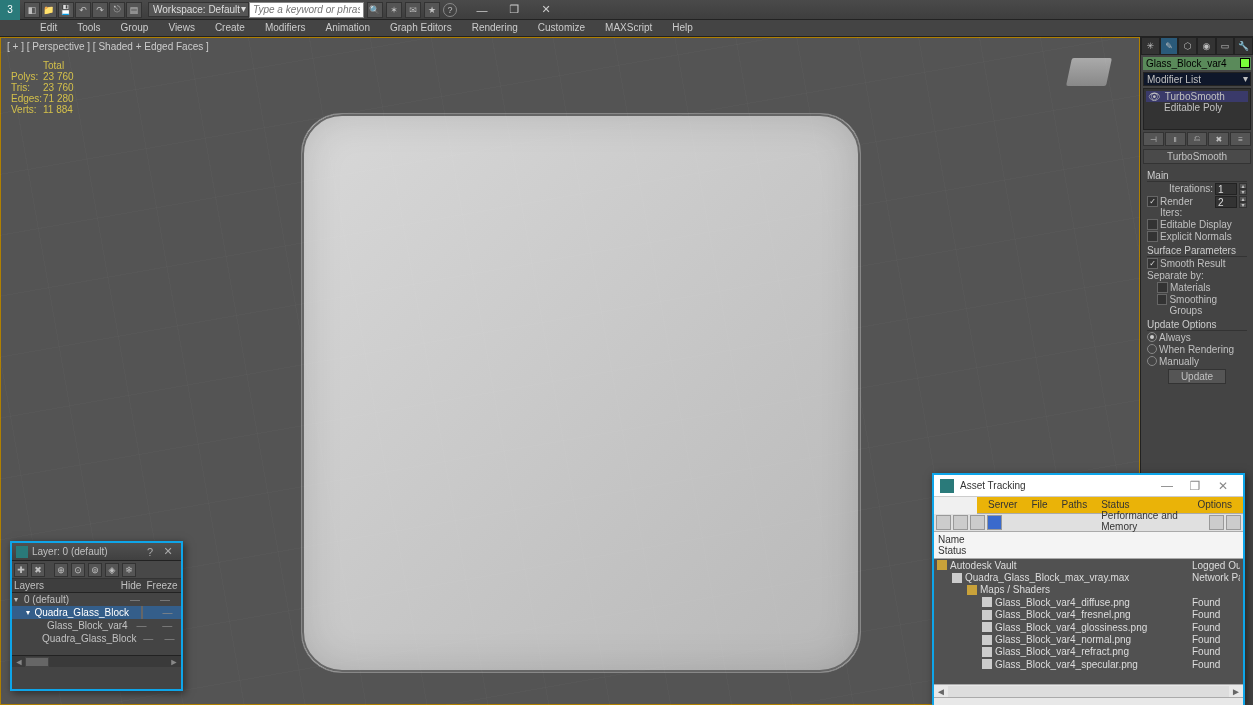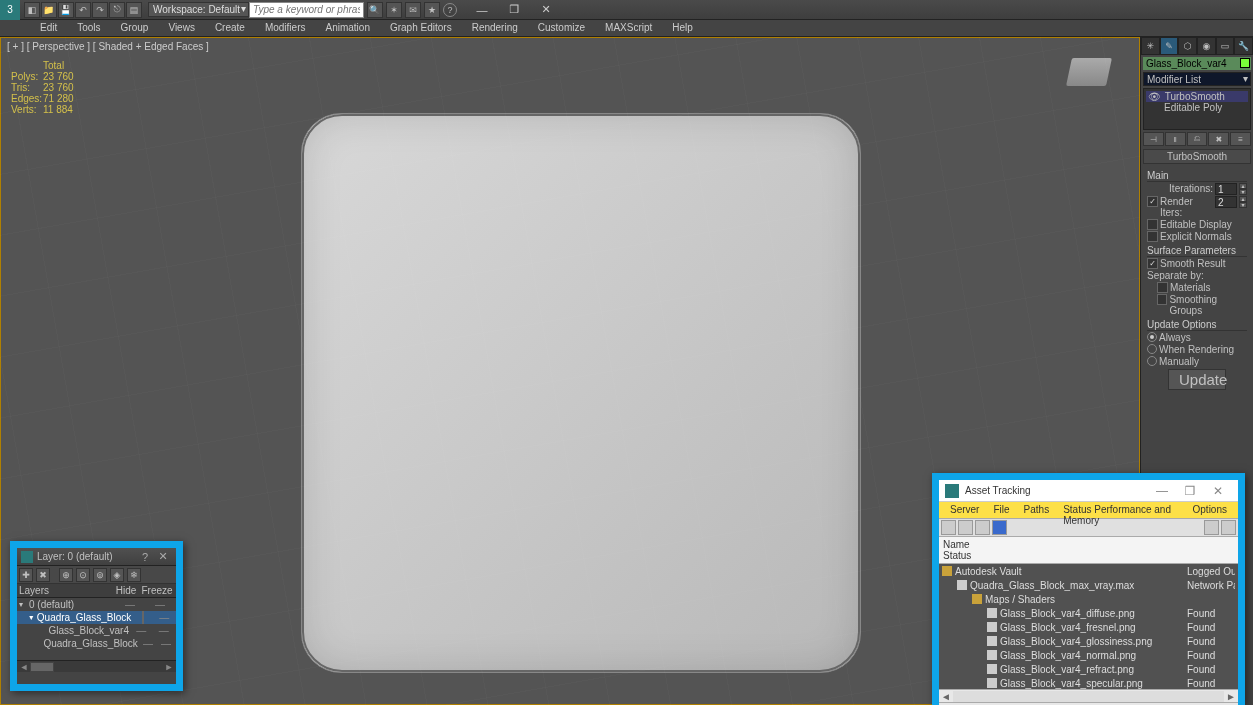--- a/index.html
+++ b/index.html
@@ -58,24 +58,24 @@
 .param-row{display:flex;align-items:flex-start;gap:2px;margin:1px 0;font-size:10px;}
 .param-label{flex:1;text-align:right;}
 .spinner{width:22px;height:12px;background:#333;border:1px solid #222;color:#ddd;padding:0 2px;font-size:10px;}
 .spin-arrows{width:8px;display:flex;flex-direction:column;}
 .spin-arrows span{height:6px;background:#555;border:1px solid #333;font-size:6px;line-height:4px;text-align:center;}
 .chk{width:11px;height:11px;background:#333;border:1px solid #666;display:inline-flex;align-items:center;justify-content:center;font-size:8px;}
 .chk.on:before{content:"✓";color:#ddd;}
 .radio{width:10px;height:10px;border:1px solid #888;border-radius:50%;display:inline-flex;align-items:center;justify-content:center;}
 .radio.on:before{content:"";width:4px;height:4px;background:#ccc;border-radius:50%;}
 .sub-hdr{font-size:10px;color:#ccc;margin-top:3px;border-bottom:1px solid #333;}
-.update-btn{background:#555;border:1px solid #333;padding:1px 10px;font-size:15px;margin:2px auto;display:block;text-align:center;width:58px;}
-
-
-.dlg{position:absolute;background:#444;border:7px solid #0ea5e9;box-shadow:2px 2px 8px rgba(0,0,0,0.5);}
+.update-btn{background:#555;border:1px solid #333;padding:1px 10px;font-size:10px;margin:2px auto;display:block;text-align:center;width:58px;}
+
+
+.dlg{position:absolute;background:#444;border:2px solid #0ea5e9;box-shadow:2px 2px 8px rgba(0,0,0,0.5);}
 .layer-dlg{left:10px;top:541px;width:173px;height:150px;}
 .dlg-title{height:18px;background:linear-gradient(#505050,#404040);display:flex;align-items:center;padding:0 4px;border-bottom:1px solid #222;}
 .dlg-title .dlg-icon{width:12px;height:12px;background:#2a7a7a;margin-right:4px;}
 .dlg-title .dlg-spacer{flex:1;}
 .dlg-title .dlg-btn{width:18px;text-align:center;color:#aaa;font-size:11px;}
 .layer-toolbar{height:18px;display:flex;gap:3px;padding:2px;border-bottom:1px solid #333;background:#484848;}
 .ltbtn{width:14px;height:14px;background:#555;border:1px solid #333;display:flex;align-items:center;justify-content:center;font-size:9px;}
 .layer-hdr{display:flex;background:#3e3e3e;border-bottom:1px solid #222;padding:1px 2px;font-size:10px;}
 .layer-hdr .c1{flex:1;}
 .layer-hdr .c2{width:28px;text-align:center;}
@@ -91,31 +91,31 @@
 .dlg-scroll-h .thumb{width:24px;height:10px;background:#666;border:1px solid #444;}
 .dlg-scroll-h .track{flex:1;}
 .dlg-scroll-h .arr{width:12px;text-align:center;color:#888;font-size:9px;}
 
 
 .asset-dlg{left:932px;top:473px;width:313px;height:232px;background:#f0f0f0;color:#333;}
 .asset-title{height:22px;background:#fff;display:flex;align-items:center;padding:0 6px;border-bottom:1px solid #ccc;}
 .asset-title .dlg-icon{width:14px;height:14px;background:#2a7a7a;margin-right:6px;}
 .asset-title .dlg-spacer{flex:1;}
 .asset-title .dlg-btn{width:28px;text-align:center;color:#888;font-size:12px;}
-.asset-menu{height:17px;display:flex;gap:0;padding:0 4px;background:#fde047;border-bottom:1px solid #aaa;}
+.asset-menu{height:17px;display:flex;gap:0;padding:0 4px;background:#eab308;border-bottom:1px solid #aaa;margin-left:43px;}
 .asset-menu span{padding:2px 7px;font-size:10px;color:#333;}
 .asset-toolbar{height:18px;display:flex;background:#e0e0e0;border-bottom:1px solid #aaa;padding:1px 2px;gap:2px;align-items:center;}
 .atbtn{width:15px;height:15px;background:#ccc;border:1px solid #999;}
 .atbtn.active{background:#3a6acc;}
 .asset-toolbar .spacer{flex:1;}
 .asset-hdr{display:flex;background:#f4f4f4;border-bottom:1px solid #aaa;padding:2px 4px;font-size:10px;color:#333;flex-direction:column;}
 .asset-hdr .ac1{flex:1;}
 .asset-hdr .ac2{width:48px;}
 .asset-list{background:#515151;color:#ddd;height:125px;overflow:hidden;}
-.asset-row{display:flex;align-items:center;height:12.4px;padding:7px 3px;font-size:10px;gap:3px;}
+.asset-row{display:flex;align-items:center;height:12.4px;padding:1px 3px;font-size:10px;gap:3px;}
 .asset-row .ac1{flex:1;white-space:nowrap;overflow:hidden;display:flex;align-items:center;gap:3px;}
 .asset-row .ac2{width:48px;white-space:nowrap;overflow:hidden;}
 .aicon{width:10px;height:10px;background:#7aa;display:inline-block;}
 .aicon.folder{background:#c9a23a;}
 .aicon.file{background:#ccc;}
 .asset-scroll-h{height:13px;background:#e8e8e8;display:flex;align-items:center;border-top:1px solid #aaa;}
 .asset-scroll-h .arr{width:14px;text-align:center;color:#666;}
 .asset-scroll-h .track{flex:1;background:#ddd;height:11px;}
 .asset-status{height:16px;background:#e8e8e8;border-top:1px solid #aaa;}
 </style>

